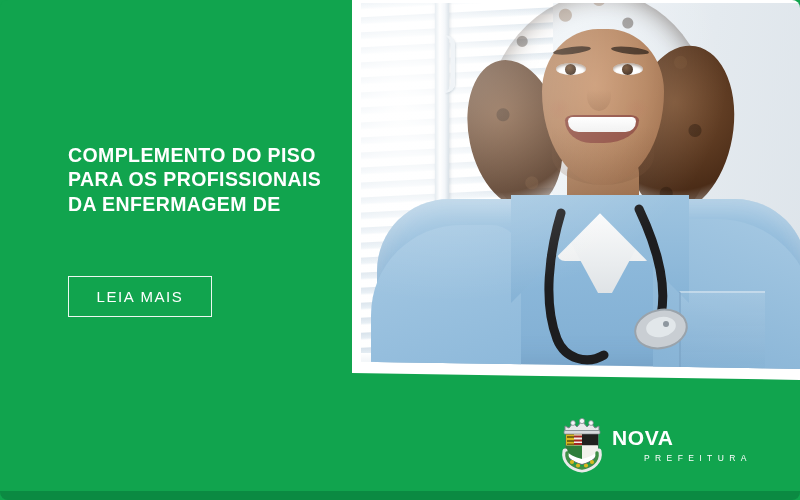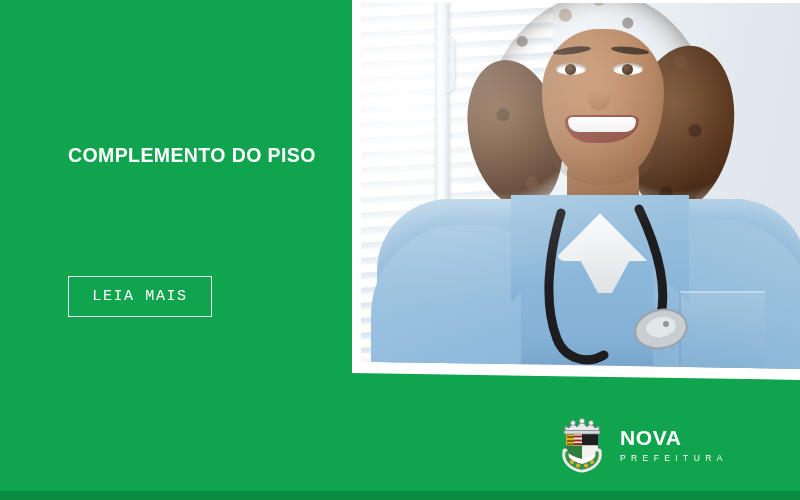--- a/index.html
+++ b/index.html
@@ -9,20 +9,21 @@
     background:#11a44e;
     position:relative;
   }
 
   
   #banner {
     position:absolute; inset:0;
     width:800px; height:500px;
     background:#11a44e;
     overflow:hidden;
+    border-radius:8px;
   }
 
   
   #bottom-strip {
     position:absolute; left:0; bottom:0;
     width:800px; height:9px;
     background:#0b8a42;
   }
 
   
@@ -257,38 +258,37 @@
   #cta-button {
     position:absolute; left:68px; top:276px;
     width:144px; height:41px;
     border:1.5px solid rgba(255,255,255,0.92);
     background:transparent;
     color:#ffffff;
     font-size:15px;
     letter-spacing:1.6px;
     display:flex; align-items:center; justify-content:center;
     cursor:pointer;
-    font-family:Liberation Mono, monospace;
   }
 
   
   #brand {
     position:absolute; left:556px; top:410px;
     width:200px; height:68px;
-    display:flex; align-items:center; gap:12px;
+    display:flex; align-items:center; gap:4px;
   }
   #crest { position:relative; width:52px; height:58px; flex:0 0 52px; }
   #brand-text { color:#ffffff; line-height:1; padding-top:2px; }
   .brand-line {
     display:block; font-weight:bold; font-size:21px;
     letter-spacing:0.6px; line-height:22px;
   }
   #brand-sub {
     display:block; font-size:8.5px; letter-spacing:5.4px;
-    margin-top:5px; color:#ffffff; font-weight:normal;
+    margin-top:5px; color:#ffffff; font-weight:normal;margin-left:32px;
   }
 </style>
 </head>
 <body>
 
 <div id="banner">
 
   <div id="photo-panel">
     <div id="photo-inner">
 
@@ -341,20 +341,22 @@
         </div>
 
         <div id="photo-light"></div>
       </div>
 
     </div>
   </div>
 
   <div id="headline">
     <span class="hl-line">COMPLEMENTO DO PISO</span>
+    <span class="hl-line">PARA OS PROFISSIONAIS</span>
+    <span class="hl-line">DA ENFERMAGEM DE</span>
   </div>
 
   <div id="cta-button">
     <span>LEIA MAIS</span>
   </div>
 
   <div id="brand">
     <div id="crest">
       <svg viewBox="0 0 52 58" width="52" height="58">
 

